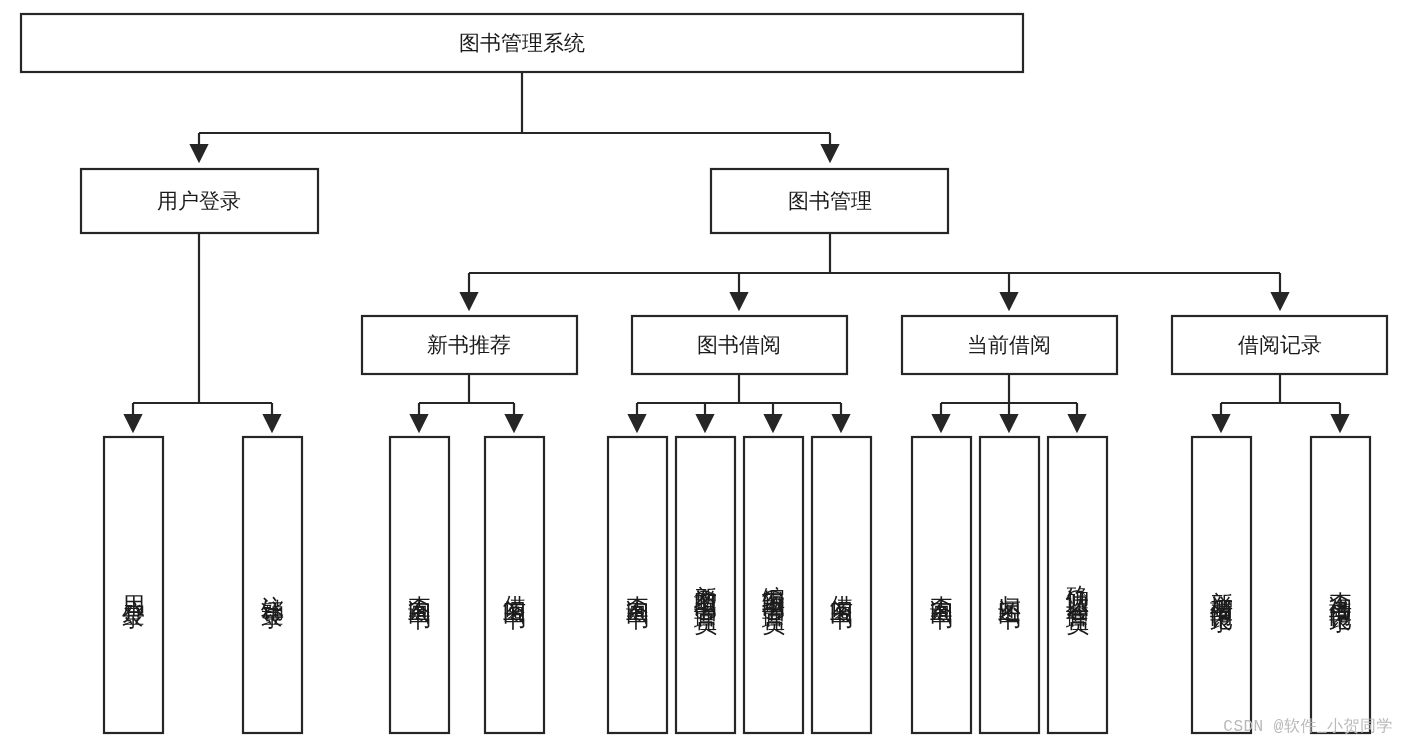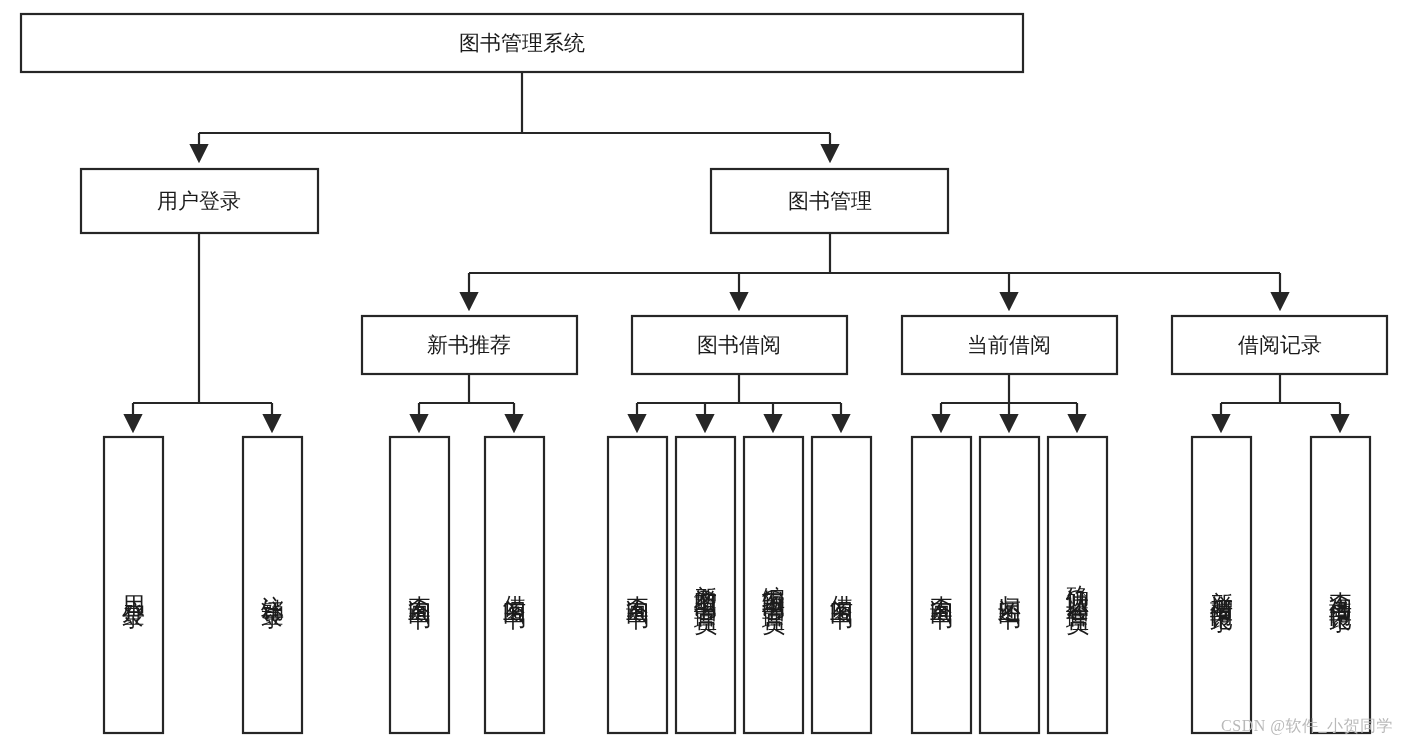--- a/index.html
+++ b/index.html
@@ -46,21 +46,21 @@
   .arrow-head {
     fill: #262626;
     stroke: none;
   }
   .watermark {
     position: absolute;
     right: 12px;
     bottom: 6px;
     color: #b9b9b9;
     font-size: 16px;
-    font-family: Liberation Serif, serif;
+    font-family: Liberation Mono, monospace;
     letter-spacing: 0.5px;
     white-space: nowrap;
     user-select: none;
     margin-left: 34px;
   }
 </style>
 </head>
 <body>
 
 <div id="diagram-root">

